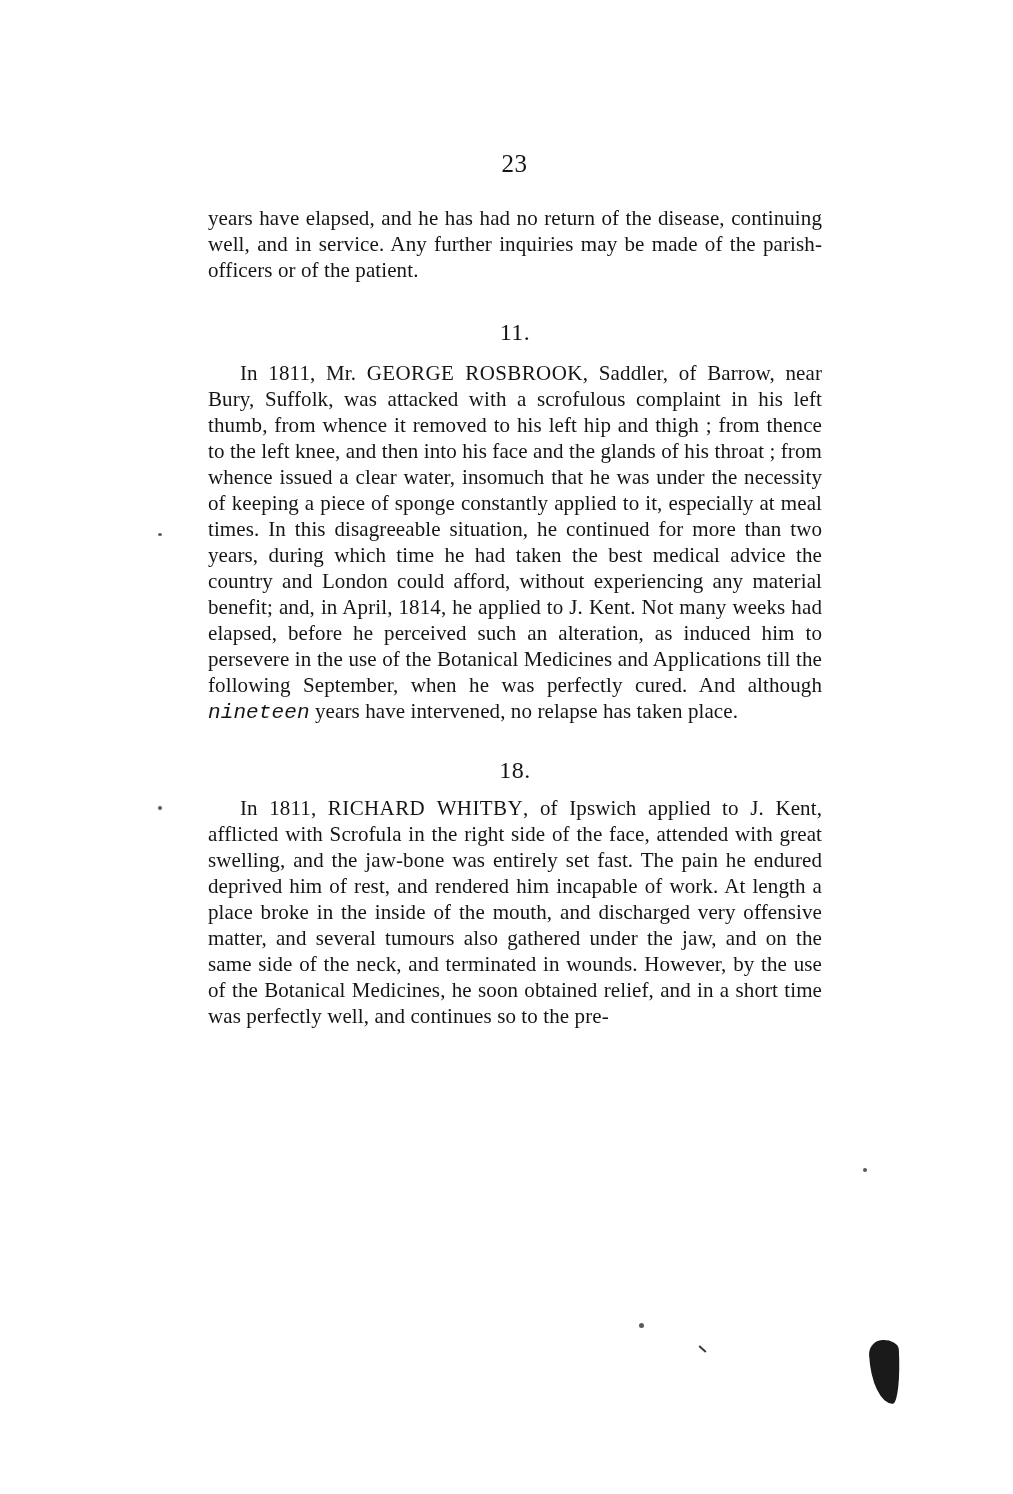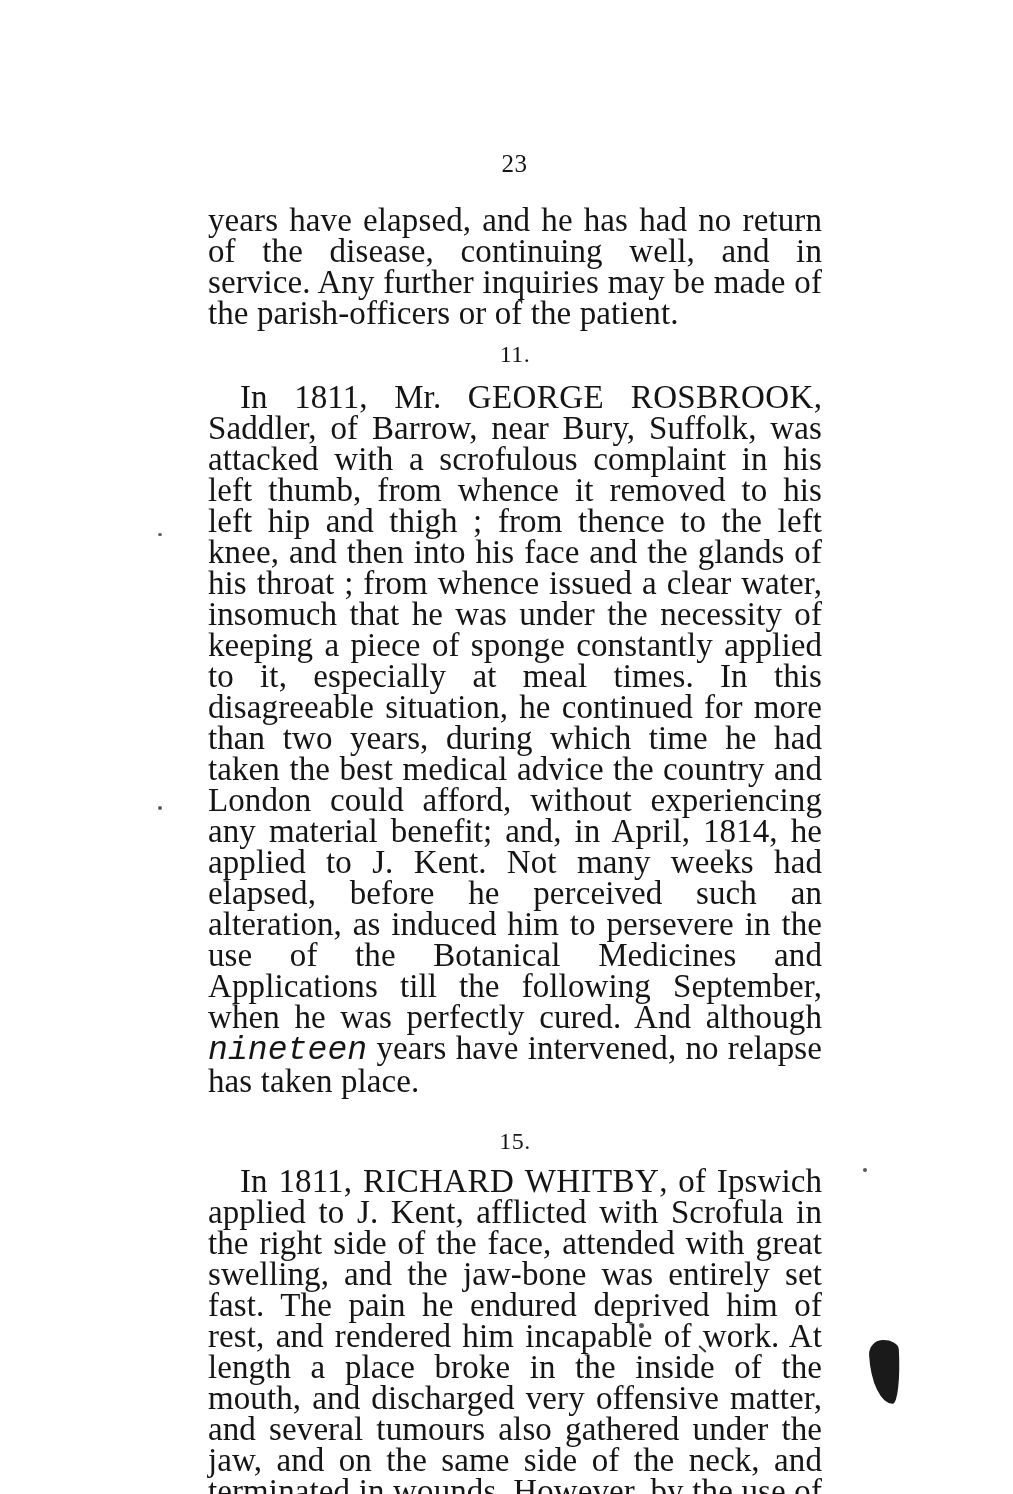--- a/index.html
+++ b/index.html
@@ -32,33 +32,33 @@
     letter-spacing: 0.5px;
   }
   .column {
     position: absolute;
     top: 205px;
     left: 200px;
     width: 614px;
   }
   p.body-text {
     margin: 0;
-    font-size: 33px;
-    line-height: 31px;
+    font-size: 21px;
+    line-height: 26px;
     text-align: justify;
     text-justify: inter-word;
     letter-spacing: 0.1px;
   }
   p.body-text.indent {
     text-indent: 32px;
   }
   .section-number {
     text-align: center;
     font-size: 24px;
-    margin: 12px 0 14px 0;
+    margin: 36px 0 14px 0;
     letter-spacing: 0.5px;
   }
   .section-number.tight {
     margin-top: 31px;
     margin-bottom: 11px;
   }
   .caps {
     letter-spacing: 0.4px;
   }
   em {
@@ -102,21 +102,21 @@
   <div class="page-number">23</div>
 
   <div class="column">
 
     <p class="body-text">years have elapsed, and he has had no return of the disease, continuing well, and in service. Any further inquiries may be made of the parish-officers or of the patient.</p>
 
     <div class="section-number">11.</div>
 
     <p class="body-text indent"><span>In 1811, Mr. </span><span class="caps">GEORGE ROSBROOK</span><span>, Saddler, of Barrow, near Bury, Suffolk, was attacked with a scrofulous complaint in his left thumb, from whence it removed to his left hip and thigh ; from thence to the left knee, and then into his face and the glands of his throat ; from whence issued a clear water, insomuch that he was under the necessity of keeping a piece of sponge constantly applied to it, especially at meal times. In this disagreeable situation, he continued for more than two years, during which time he had taken the best medical advice the country and London could afford, without experiencing any material benefit; and, in April, 1814, he applied to J. Kent. Not many weeks had elapsed, before he perceived such an alteration, as induced him to persevere in the use of the Botanical Medicines and Applications till the following September, when he was perfectly cured. And although </span><em>nineteen</em><span> years have intervened, no relapse has taken place.</span></p>
 
-    <div class="section-number tight">15.</div>
+    <div class="section-number tight">18.</div>
 
     <p class="body-text indent"><span>In 1811, </span><span class="caps">RICHARD WHITBY</span><span>, of Ipswich applied to J. Kent, afflicted with Scrofula in the right side of the face, attended with great swelling, and the jaw-bone was entirely set fast. The pain he endured deprived him of rest, and rendered him incapable of work. At length a place broke in the inside of the mouth, and discharged very offensive matter, and several tumours also gathered under the jaw, and on the same side of the neck, and terminated in wounds. However, by the use of the Botanical Medicines, he soon obtained relief, and in a short time was perfectly well, and continues so to the pre-</span></p>
 
   </div>
 
   <div class="smudge-blob"></div>
   <div class="smudge-tick"></div>
   <div class="speck a"></div>
   <div class="speck b"></div>
   <div class="speck c"></div>

